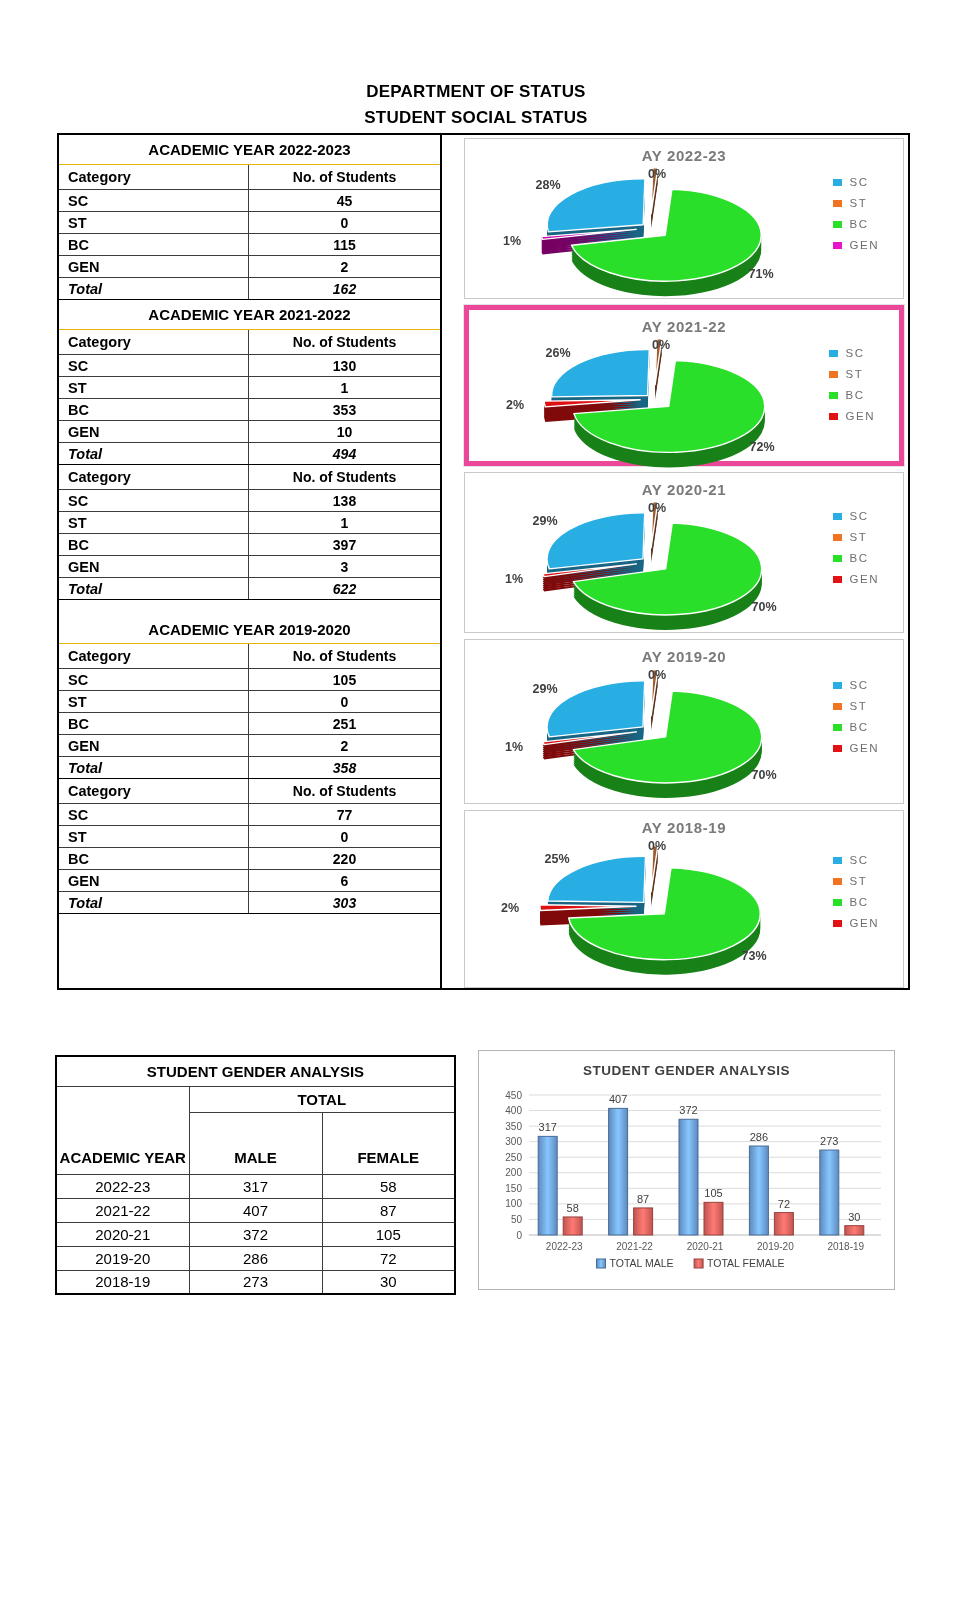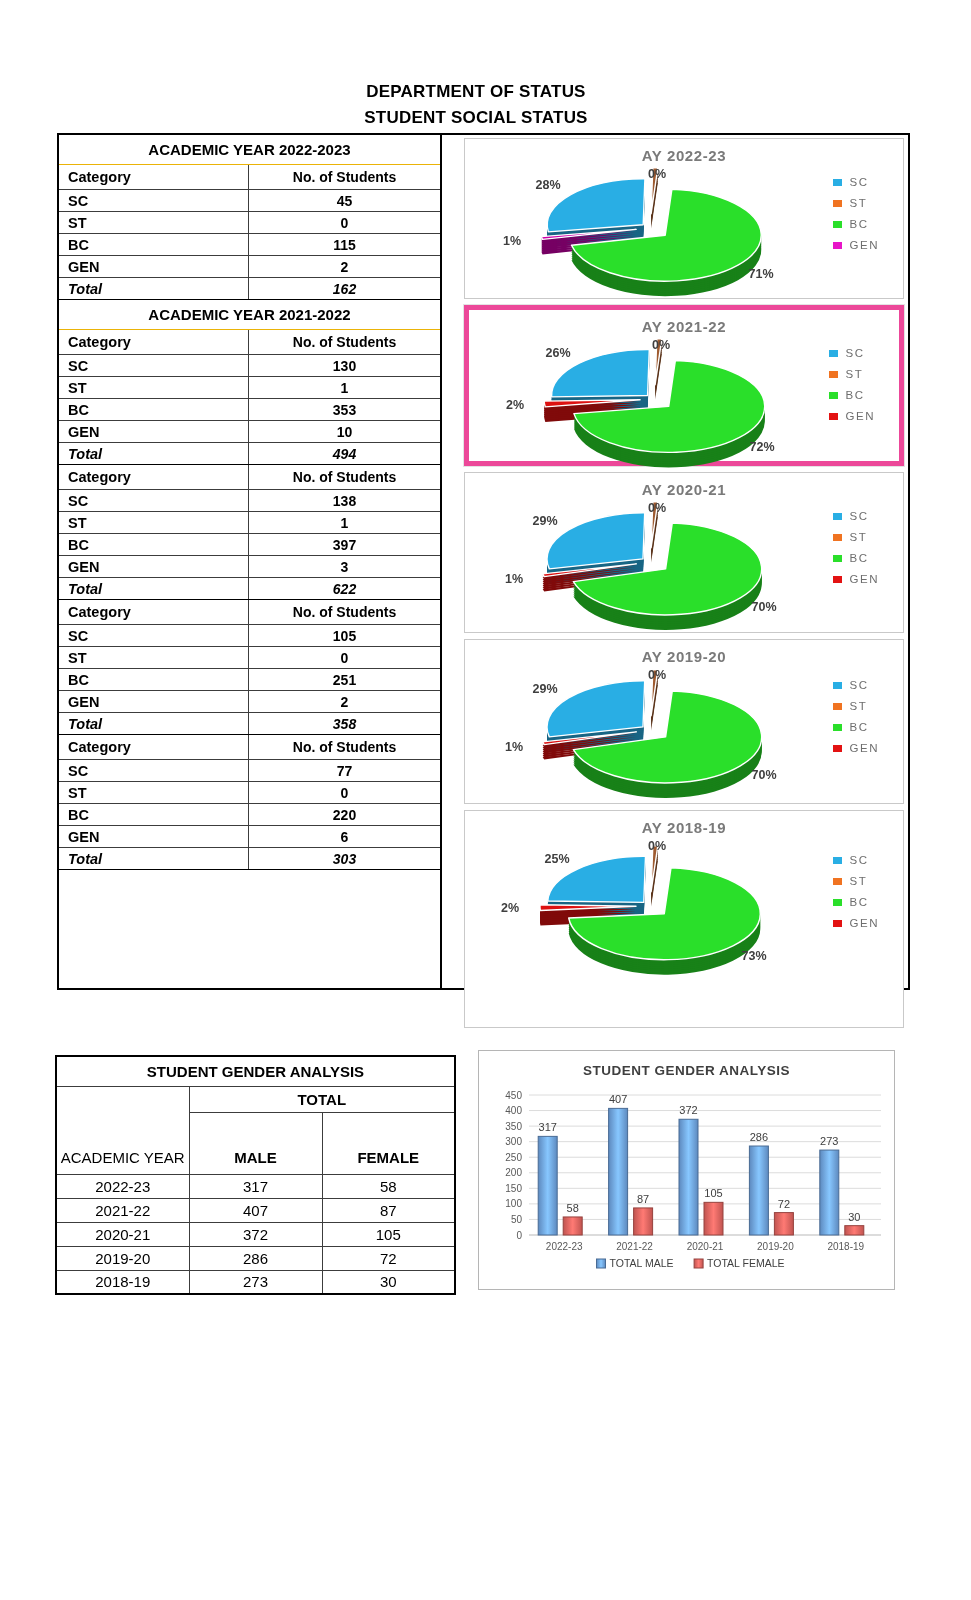--- a/index.html
+++ b/index.html
@@ -29,21 +29,21 @@
   .pie-legend .li{display:flex;align-items:center;gap:8px;}
   .pie-legend .sw{width:9px;height:7px;display:inline-block;}
   .pie-legend .lt{font-size:11.5px;color:#6e6e6e;letter-spacing:1.5px;}
 
   .bottom-section{position:absolute;left:0;top:0;width:971px;height:0;}
   .gender-table{position:absolute;left:55px;top:1055px;width:401px;border-collapse:collapse;table-layout:fixed;}
   .gender-table td{border:1px solid #3c3c3c;text-align:center;font-size:15px;box-sizing:border-box;}
   .gender-table{border:2px solid #000;}
   .g-title{height:30px;font-weight:bold;font-size:16px;}
   .g-total{height:26px;font-weight:bold;font-size:15px;}
-  .g-year-head{font-weight:normal;vertical-align:bottom;padding-bottom:8px;margin-top:22px;}
+  .g-year-head{font-weight:bold;vertical-align:bottom;padding-bottom:8px;margin-top:22px;}
   .g-sub{height:62px;font-weight:bold;vertical-align:bottom;padding-bottom:8px;}
   .g-data{height:24px;font-weight:normal;}
 
   .bar-chart-box{position:absolute;left:478px;top:1050px;width:417px;height:240px;background:#fff;border:1px solid #b5b5b5;box-sizing:border-box;}
 </style>
 </head>
 <body>
 
 <div class="doc-title">DEPARTMENT OF STATUS</div>
 <div class="doc-subtitle">STUDENT SOCIAL STATUS</div>
@@ -124,20 +124,21 @@
         <div class="ay-row" style="height: 22px;">
           <div class="ay-cat">GEN</div>
           <div class="ay-val">3</div>
         </div>
         <div class="ay-row total" style="height: 22px;">
           <div class="ay-cat">Total</div>
           <div class="ay-val">622</div>
         </div>
       </div>
       <div class="ay-block">
+        <div class="ay-header tall" style="height: 44px;">ACADEMIC YEAR  2019-2020</div>
         <div class="ay-row" style="height: 25px;">
           <div class="ay-cat">Category</div>
           <div class="ay-val">No. of Students</div>
         </div>
         <div class="ay-row" style="height: 22px;">
           <div class="ay-cat">SC</div>
           <div class="ay-val">105</div>
         </div>
         <div class="ay-row" style="height: 22px;">
           <div class="ay-cat">ST</div>
@@ -461,21 +462,21 @@
           <div class="li">
             <span class="sw" style="background: rgb(42, 223, 42);"></span>
             <span class="lt">BC</span>
           </div>
           <div class="li">
             <span class="sw" style="background: rgb(227, 18, 18);"></span>
             <span class="lt">GEN</span>
           </div>
         </div>
       </div>
-      <div class="pie-box" style="top: 675px; height: 218px;">
+      <div class="pie-box" style="top: 675px; height: 178px;">
         <div class="pie-title">AY 2018-19</div>
         <svg class="pie-svg" width="350" height="146" viewBox="0 0 350 146">
           <g transform="translate(1.1,-14.3)">
             <path d="M 185 69 L 186.7 23.0 A 96 46 0 0 1 191.7 23.1 Z" fill="rgb(92,53,28)" transform="translate(0,15)"></path>
             <path d="M 185 69 L 186.7 23.0 A 96 46 0 0 1 191.7 23.1 Z" fill="rgb(92,53,28)" transform="translate(0,13)"></path>
             <path d="M 185 69 L 186.7 23.0 A 96 46 0 0 1 191.7 23.1 Z" fill="rgb(92,53,28)" transform="translate(0,11)"></path>
             <path d="M 185 69 L 186.7 23.0 A 96 46 0 0 1 191.7 23.1 Z" fill="rgb(92,53,28)" transform="translate(0,9)"></path>
             <path d="M 185 69 L 186.7 23.0 A 96 46 0 0 1 191.7 23.1 Z" fill="rgb(92,53,28)" transform="translate(0,7)"></path>
             <path d="M 185 69 L 186.7 23.0 A 96 46 0 0 1 191.7 23.1 Z" fill="rgb(92,53,28)" transform="translate(0,5)"></path>
             <path d="M 185 69 L 186.7 23.0 A 96 46 0 0 1 191.7 23.1 Z" fill="rgb(92,53,28)" transform="translate(0,3)"></path>

